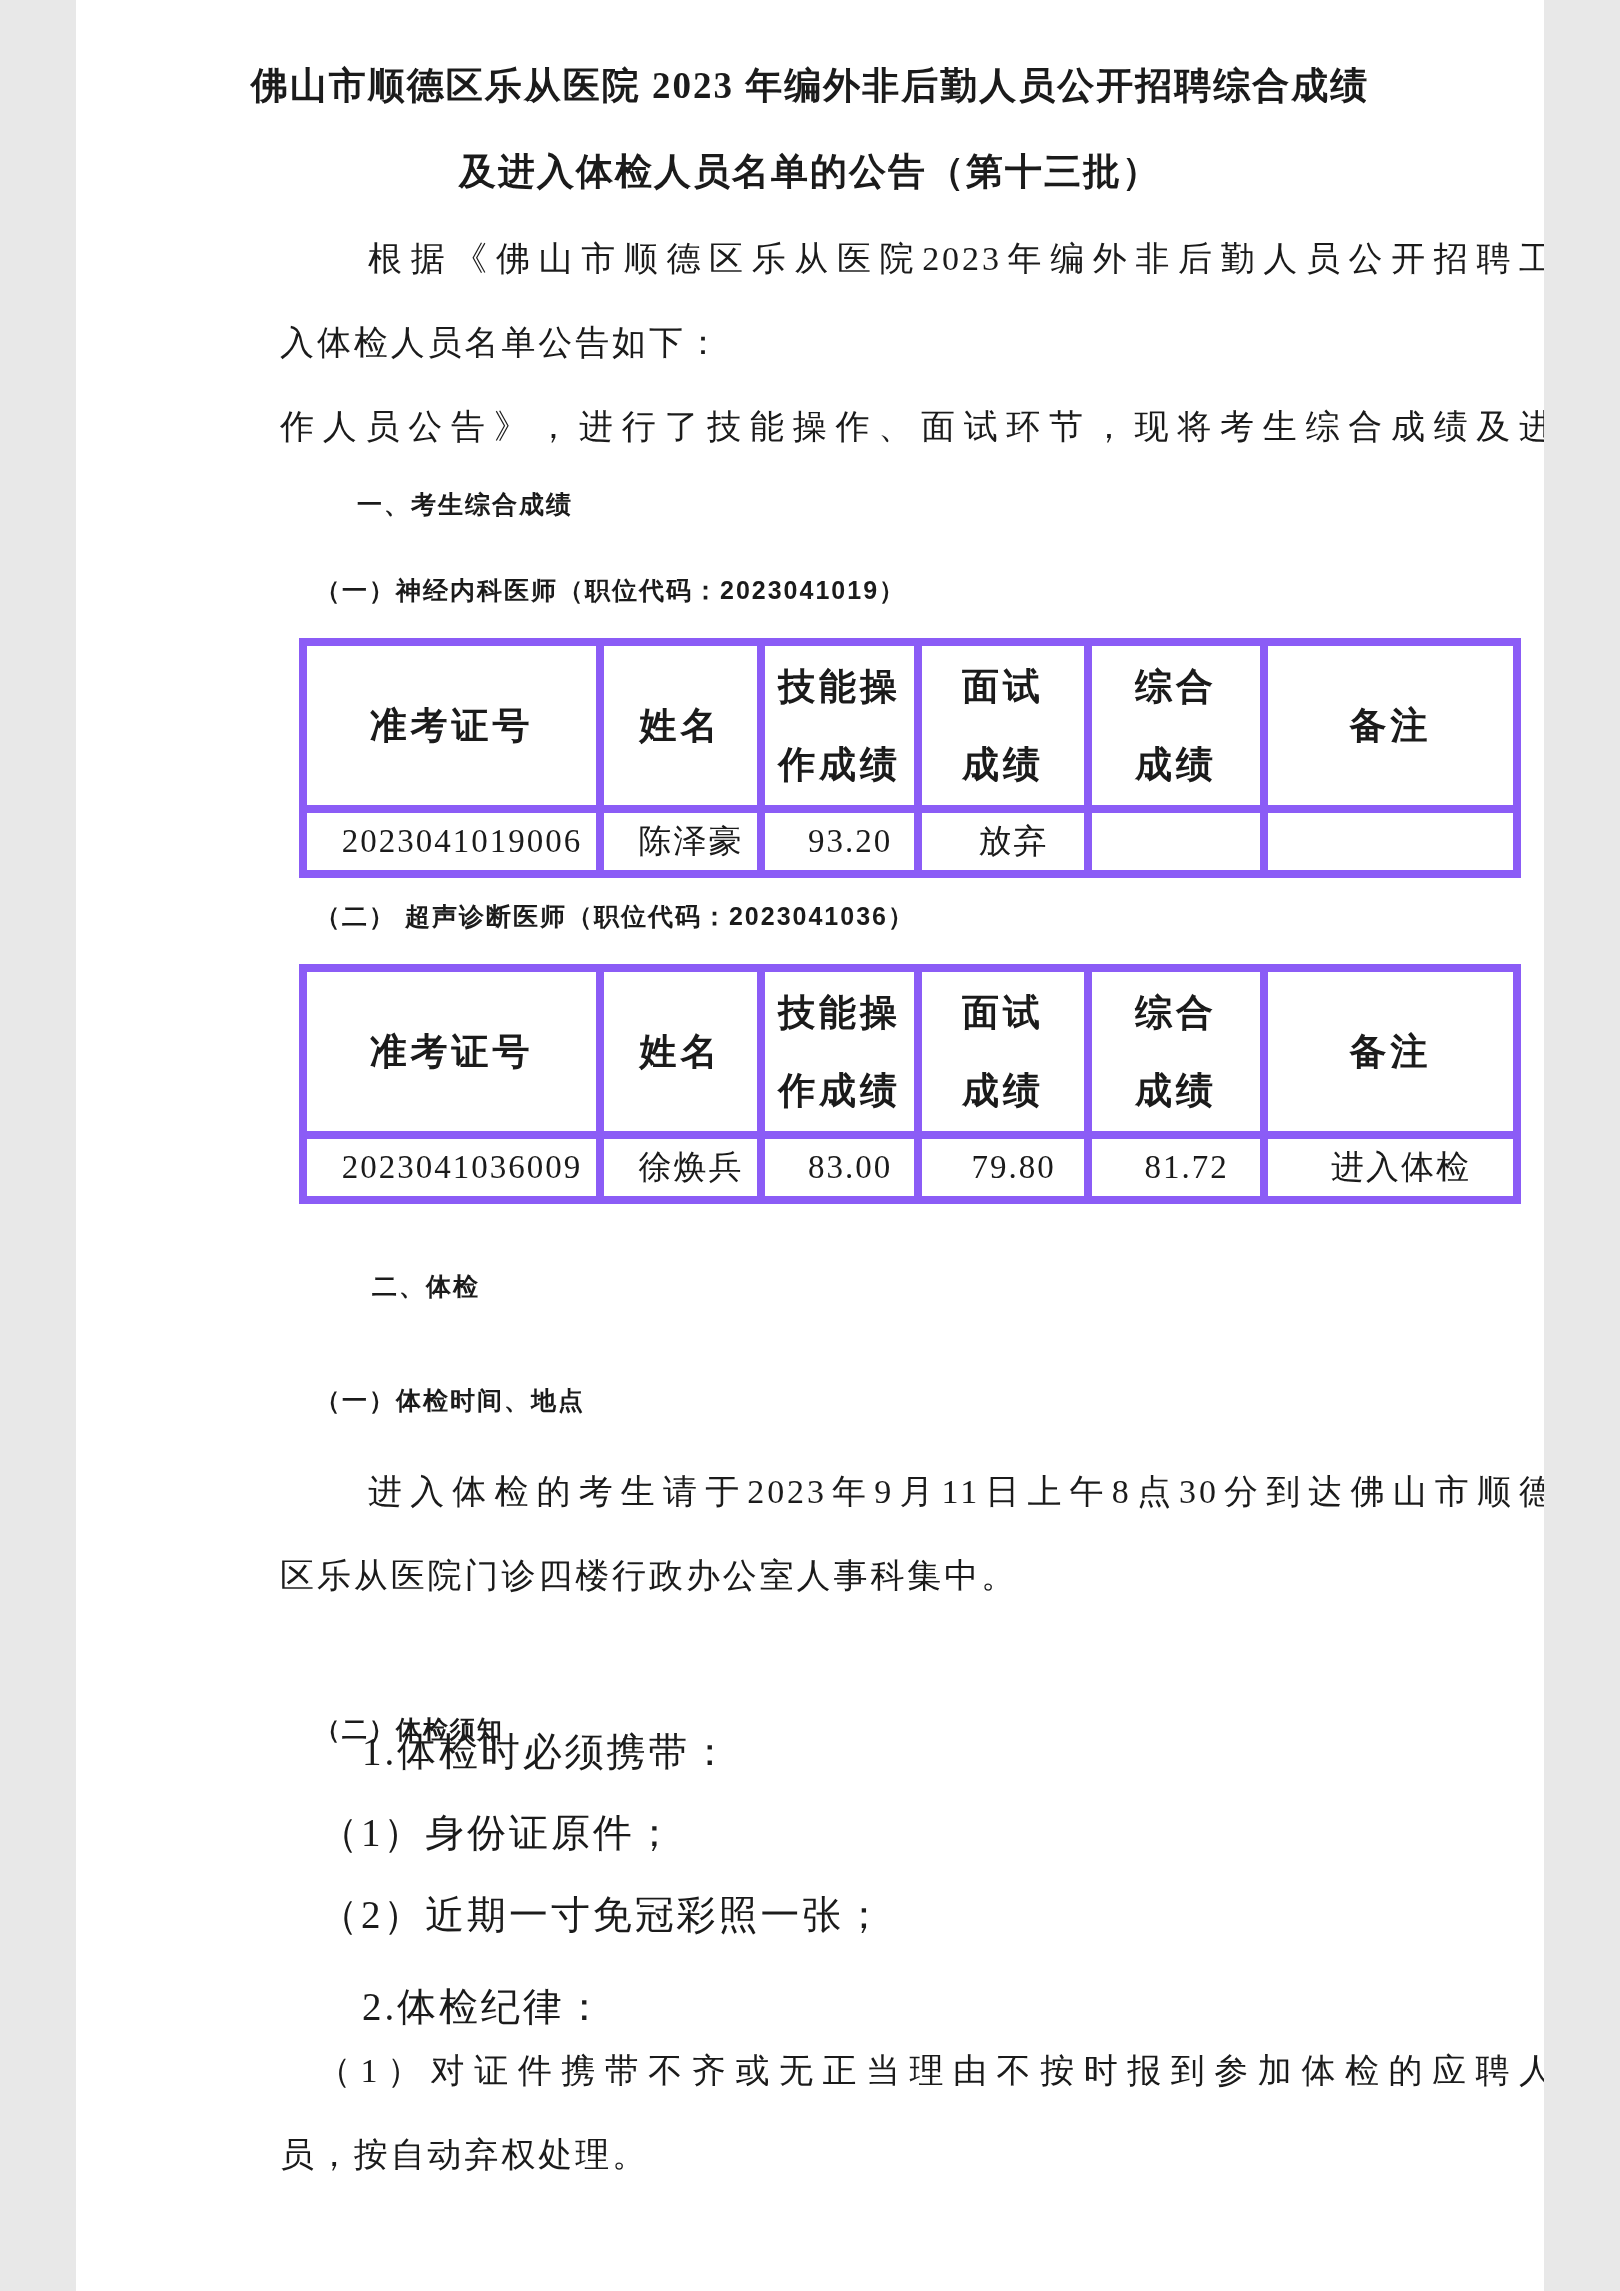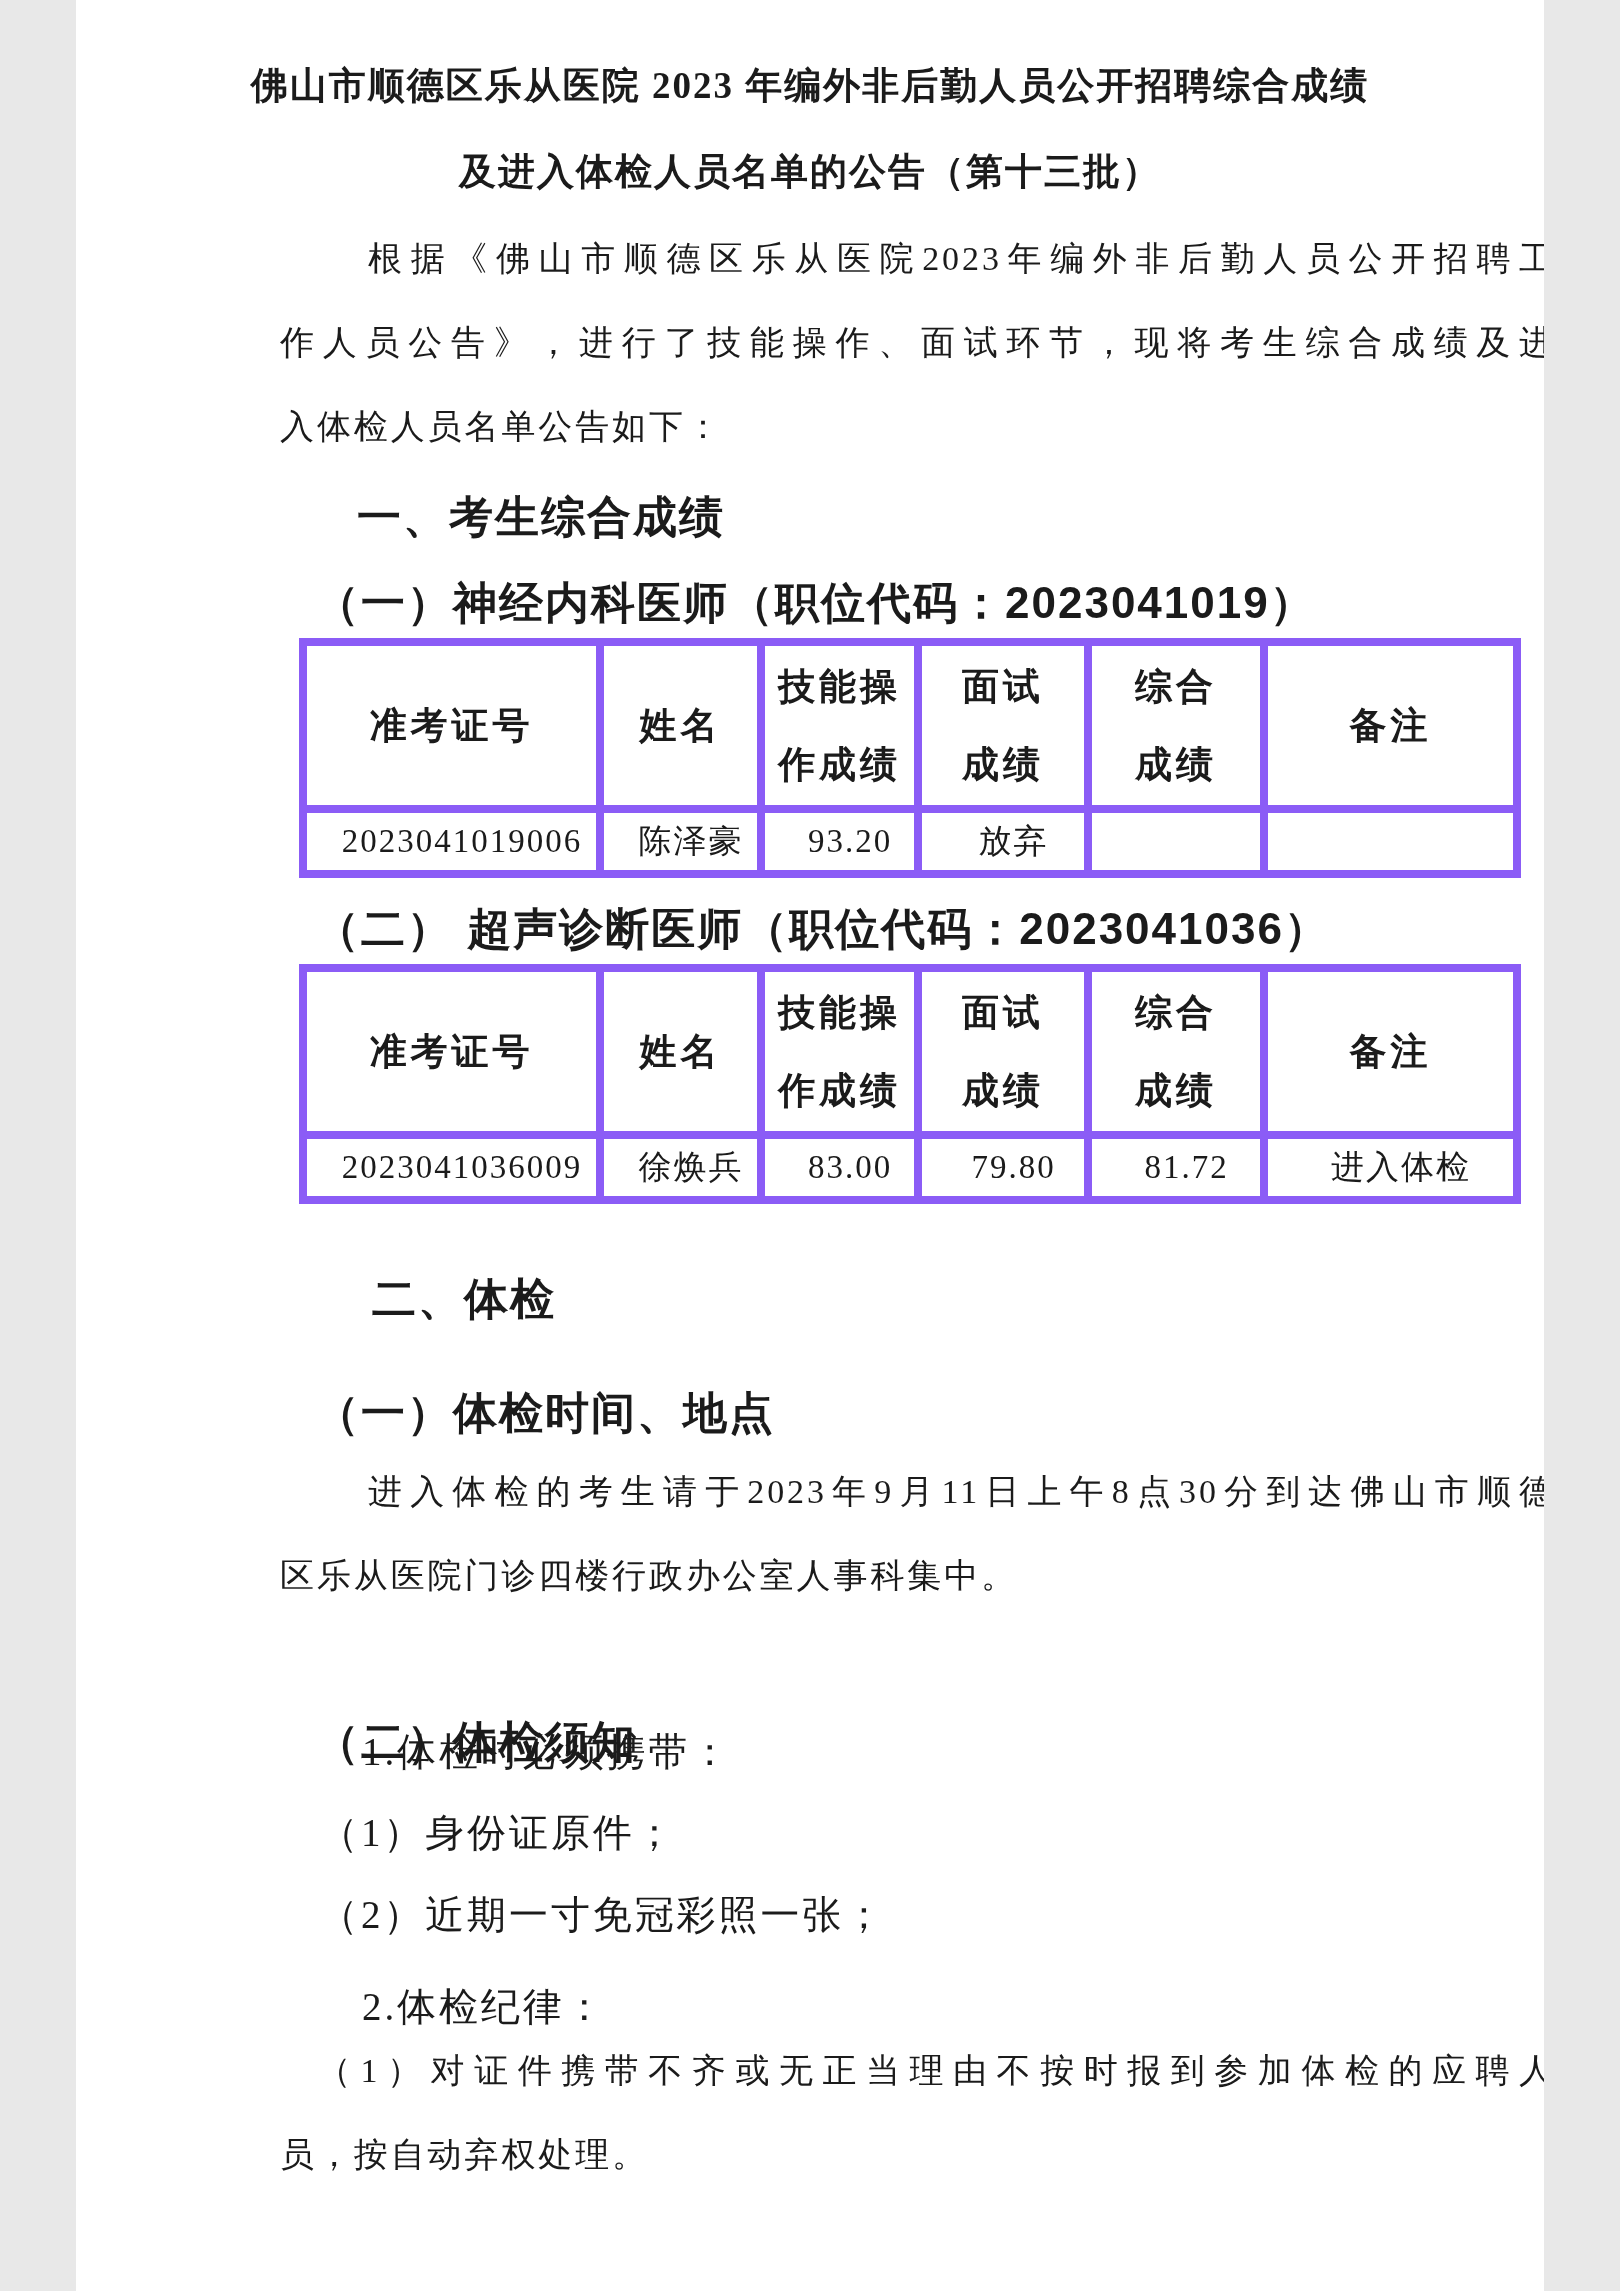--- a/index.html
+++ b/index.html
@@ -35,21 +35,21 @@
     height: 84px;
     line-height: 51px;
     white-space: nowrap;
   }
   .jline { text-align: justify; text-align-last: justify; white-space: normal; }
   .indent2 { padding-left: 88px; }
   .indent-br { padding-left: 37px; }
 
   .sec-heading {
     font-family: "Liberation Sans", sans-serif;
-    font-size: 44px;
+    font-size: 25px;
     font-weight: bold;
     letter-spacing: 2px;
     white-space: nowrap;
   }
 
   .plain-line {
     font-size: 39px;
     letter-spacing: 2.9px;
     white-space: nowrap;
   }
@@ -86,22 +86,22 @@
 </head>
 <body>
 
 <div class="page">
 
   <div class="abs doc-title" style="top: 61px;">佛山市顺德区乐从医院 2023 年编外非后勤人员公开招聘综合成绩</div>
   <div class="abs doc-title" style="top: 147px;">及进入体检人员名单的公告（第十三批）</div>
 
   <div class="abs body-par" style="top: 233px;">
     <span class="body-line jline indent2">根据《佛山市顺德区乐从医院2023年编外非后勤人员公开招聘工</span>
+    <span class="body-line">入体检人员名单公告如下：</span>
     <span class="body-line jline">作人员公告》，进行了技能操作、面试环节，现将考生综合成绩及进</span>
-    <span class="body-line">入体检人员名单公告如下：</span>
   </div>
 
   <div class="abs sec-heading" style="top: 488px; left: 281px;">一、考生综合成绩</div>
 
   <div class="abs sec-heading" style="top: 574px; left: 239px;">（一）神经内科医师（职位代码：2023041019）</div>
 
   <table class="score-table abs" style="top: 638px; left: 223px;">
     <colgroup>
       <col style="width:297px">
         <col style="width:161px">

